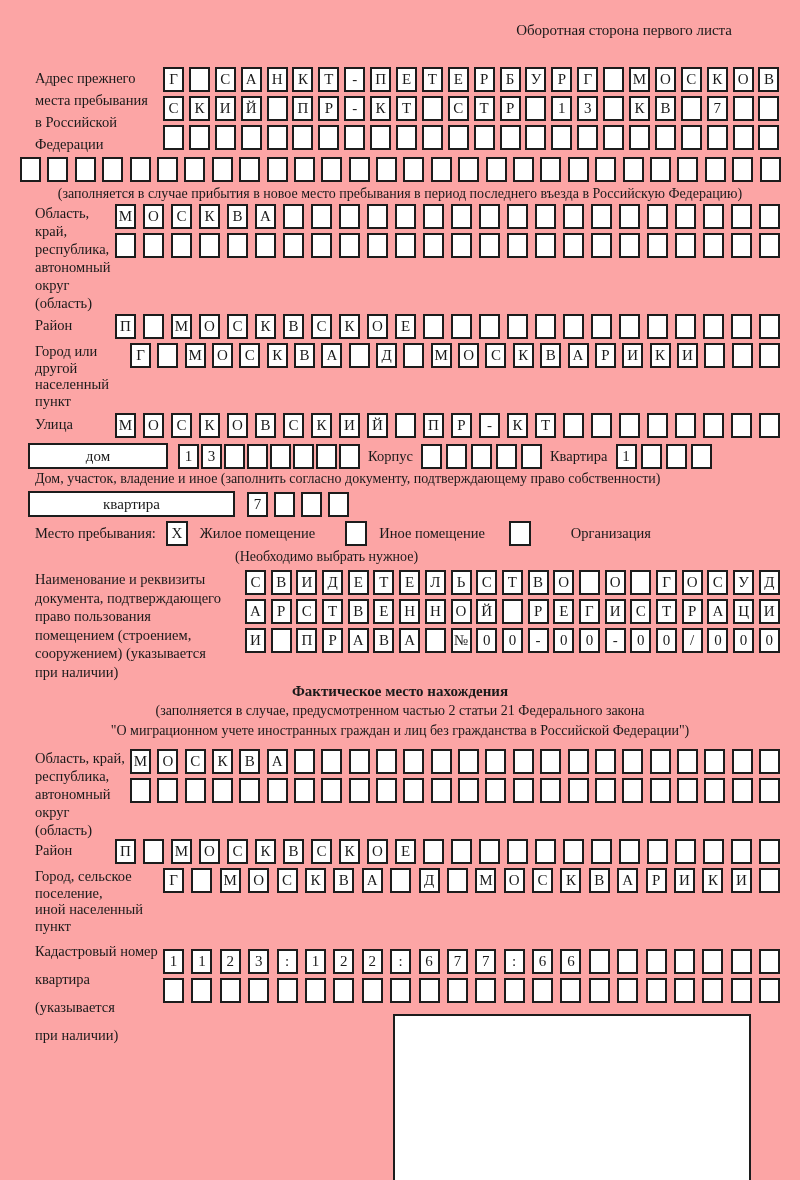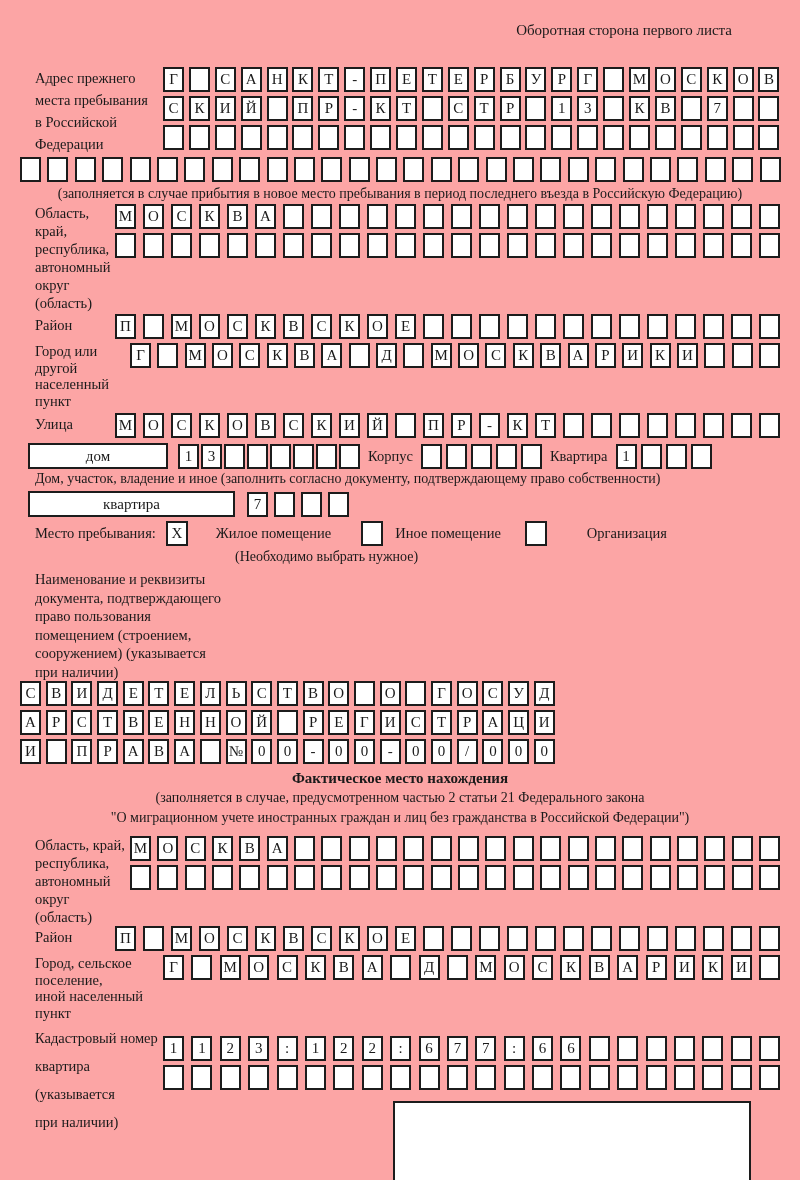--- a/index.html
+++ b/index.html
@@ -66,28 +66,28 @@
   .houseBox{ width:140px; margin-right:10px; }
   .aptBox{ width:207px; margin-right:12px; }
   .inline-label{ font-size:14.5px; margin:0 8px; }
 
   .stayrow{ display:flex; align-items:center; margin-top:4px; padding-left:15px; font-size:14.5px; }
   .checkbox{
     width:22px; height:25px; border:2px solid #1c1c1c; display:inline-flex;
     align-items:center; justify-content:center; font-size:15px; background:#fff; flex:0 0 auto;
   }
   .stay-label{ margin-right:10px; }
-  .opt1{ margin-left:28px; }
+  .opt1{ margin-left:12px; }
   .cb2{ margin-left:30px; }
   .opt2{ margin-left:12px; }
   .cb3{ margin-left:24px; }
   .opt3{ margin-left:40px; }
   .choosecap{ margin:3px 0 4px 215px; }
 
-  .doc-block{ margin-top:5px; min-height:111px;flex-direction:column; }
+  .doc-block{ margin-top:5px; min-height:111px; }
 
   .actual-title{ text-align:center; font-weight:bold; font-size:15px; margin-top:2px; }
   .actual-cap{ line-height:18px; margin-top:2px; }
   .actual-cap:first-of-type{ margin-top:4px; }
 
   .region2-block{ margin-top:9px; min-height:74px; }
   .district2-row{ margin-top:0px; }
   .city2-row{ margin-top:4px; min-height:33px; }
   .cad-block{ margin-top:3px; min-height:112px; }
   .cad-rows{ margin-top:12px; }

